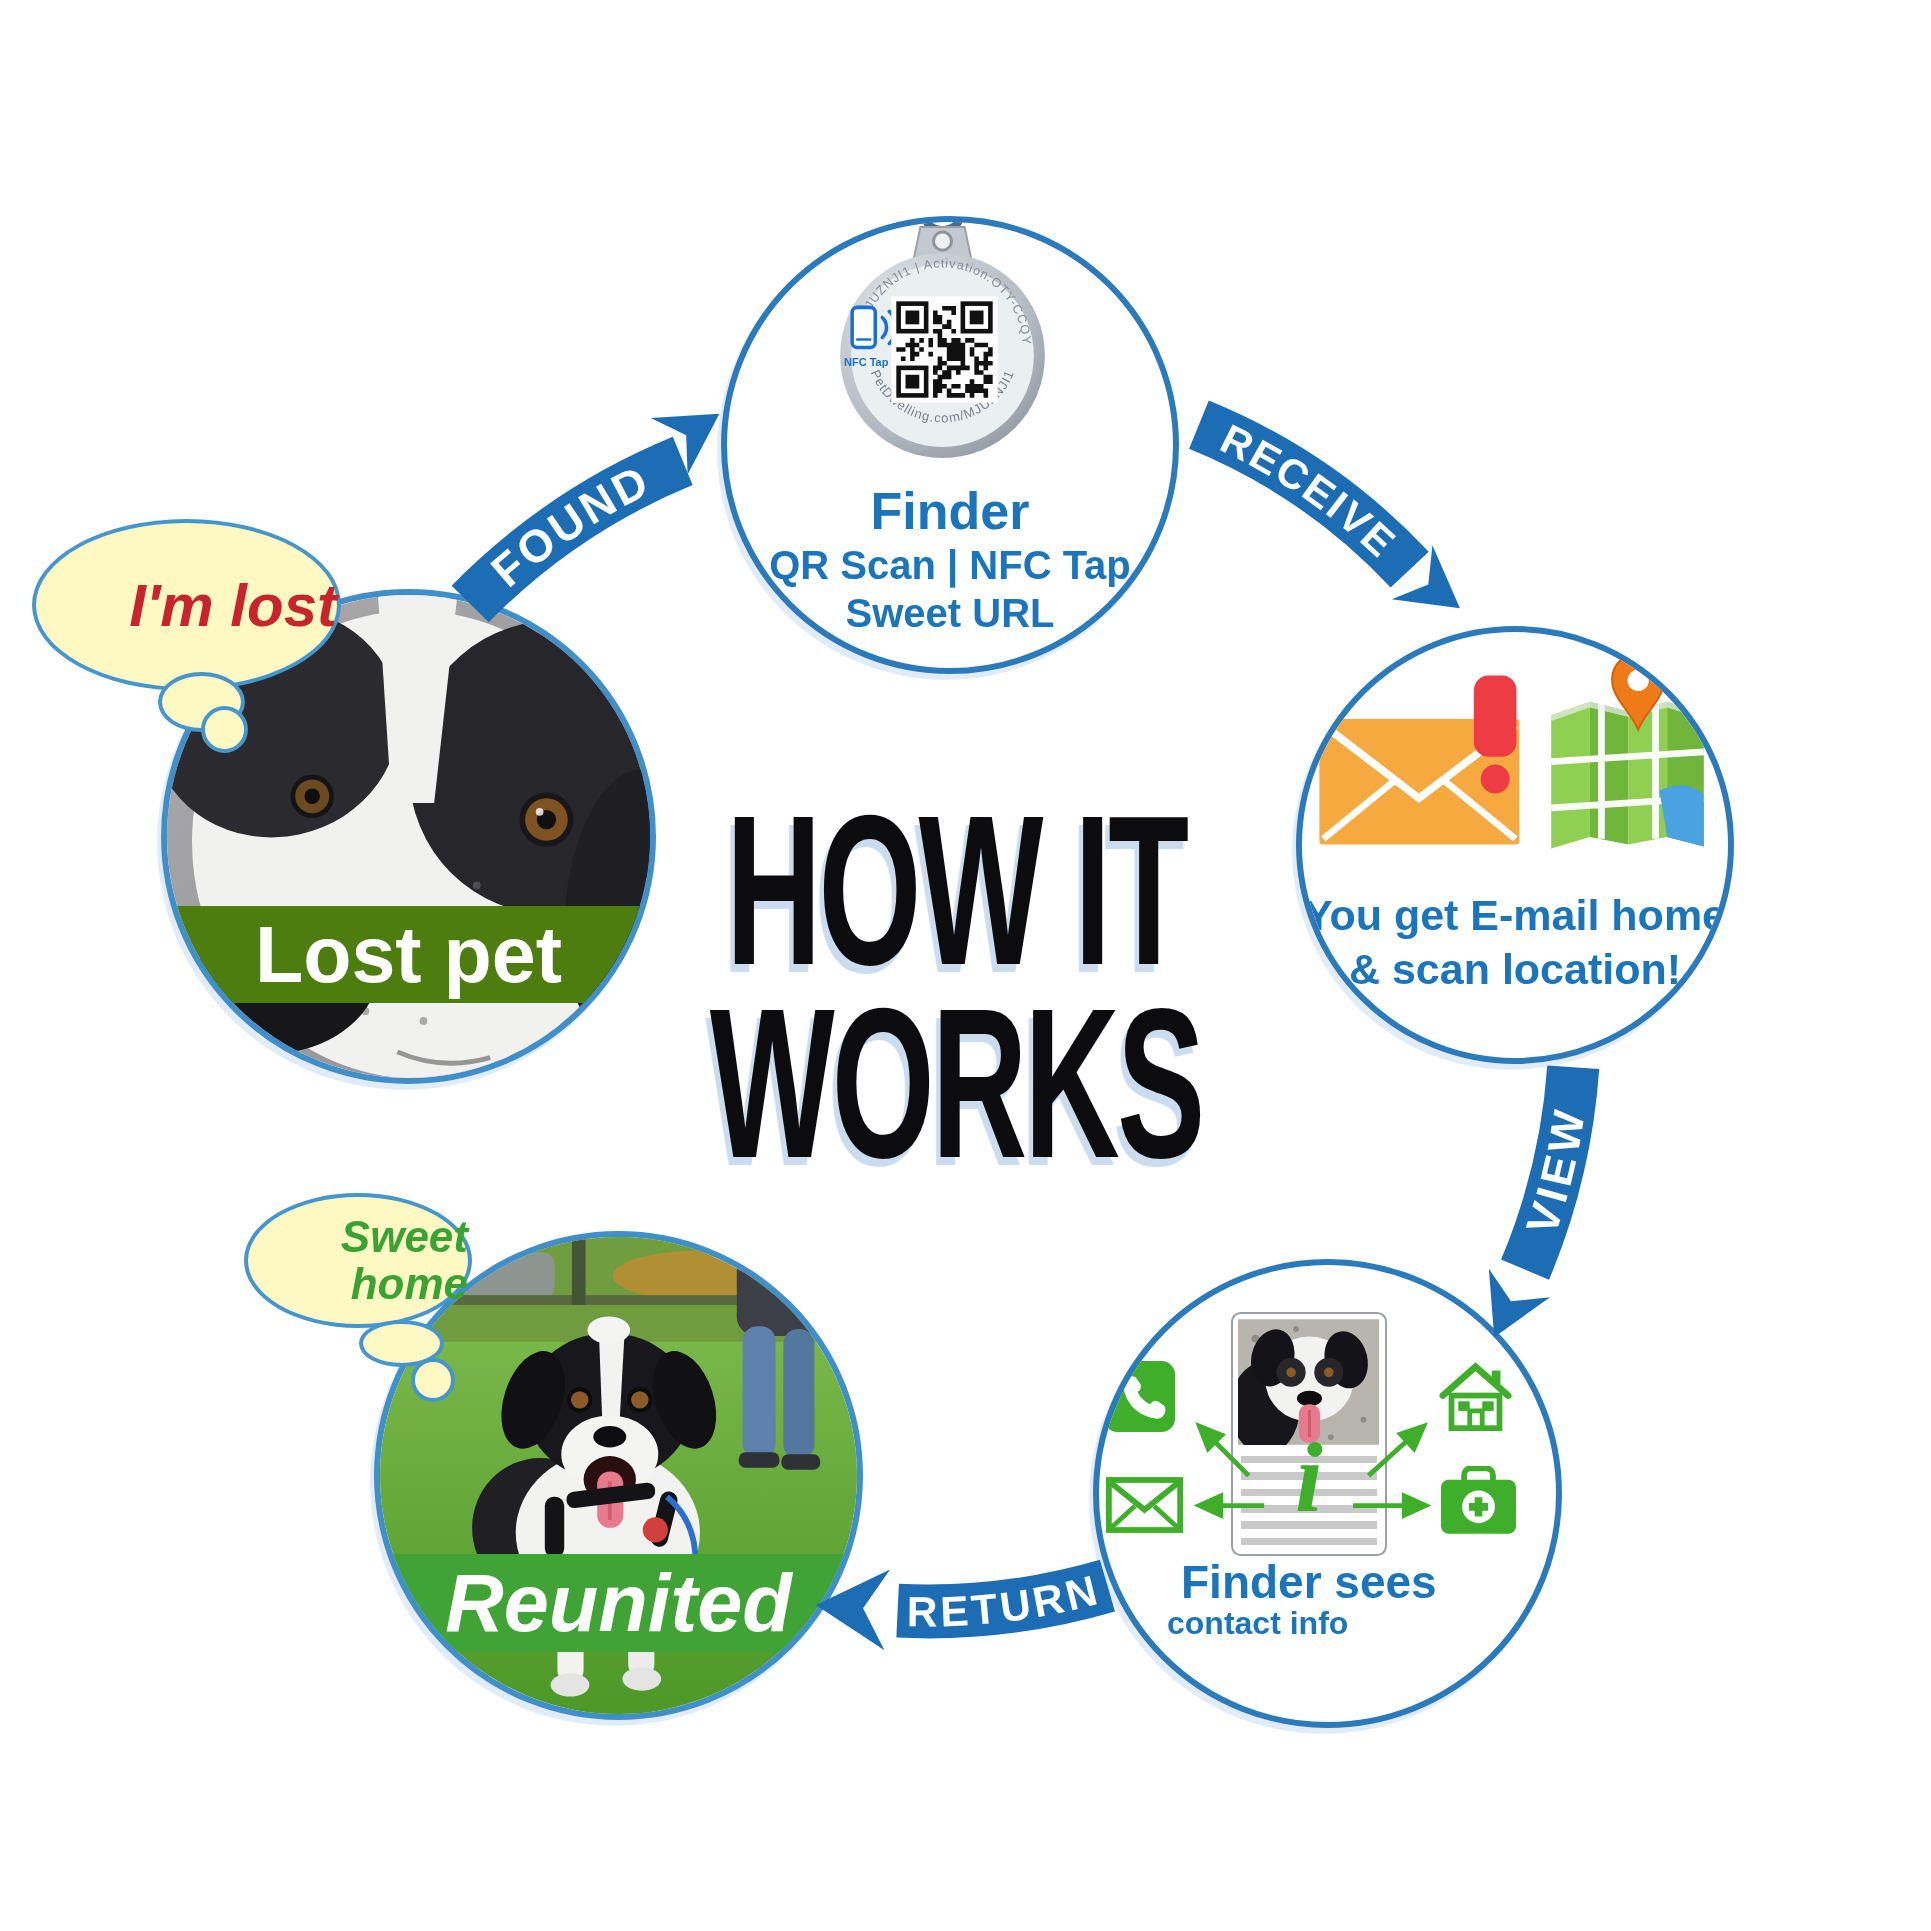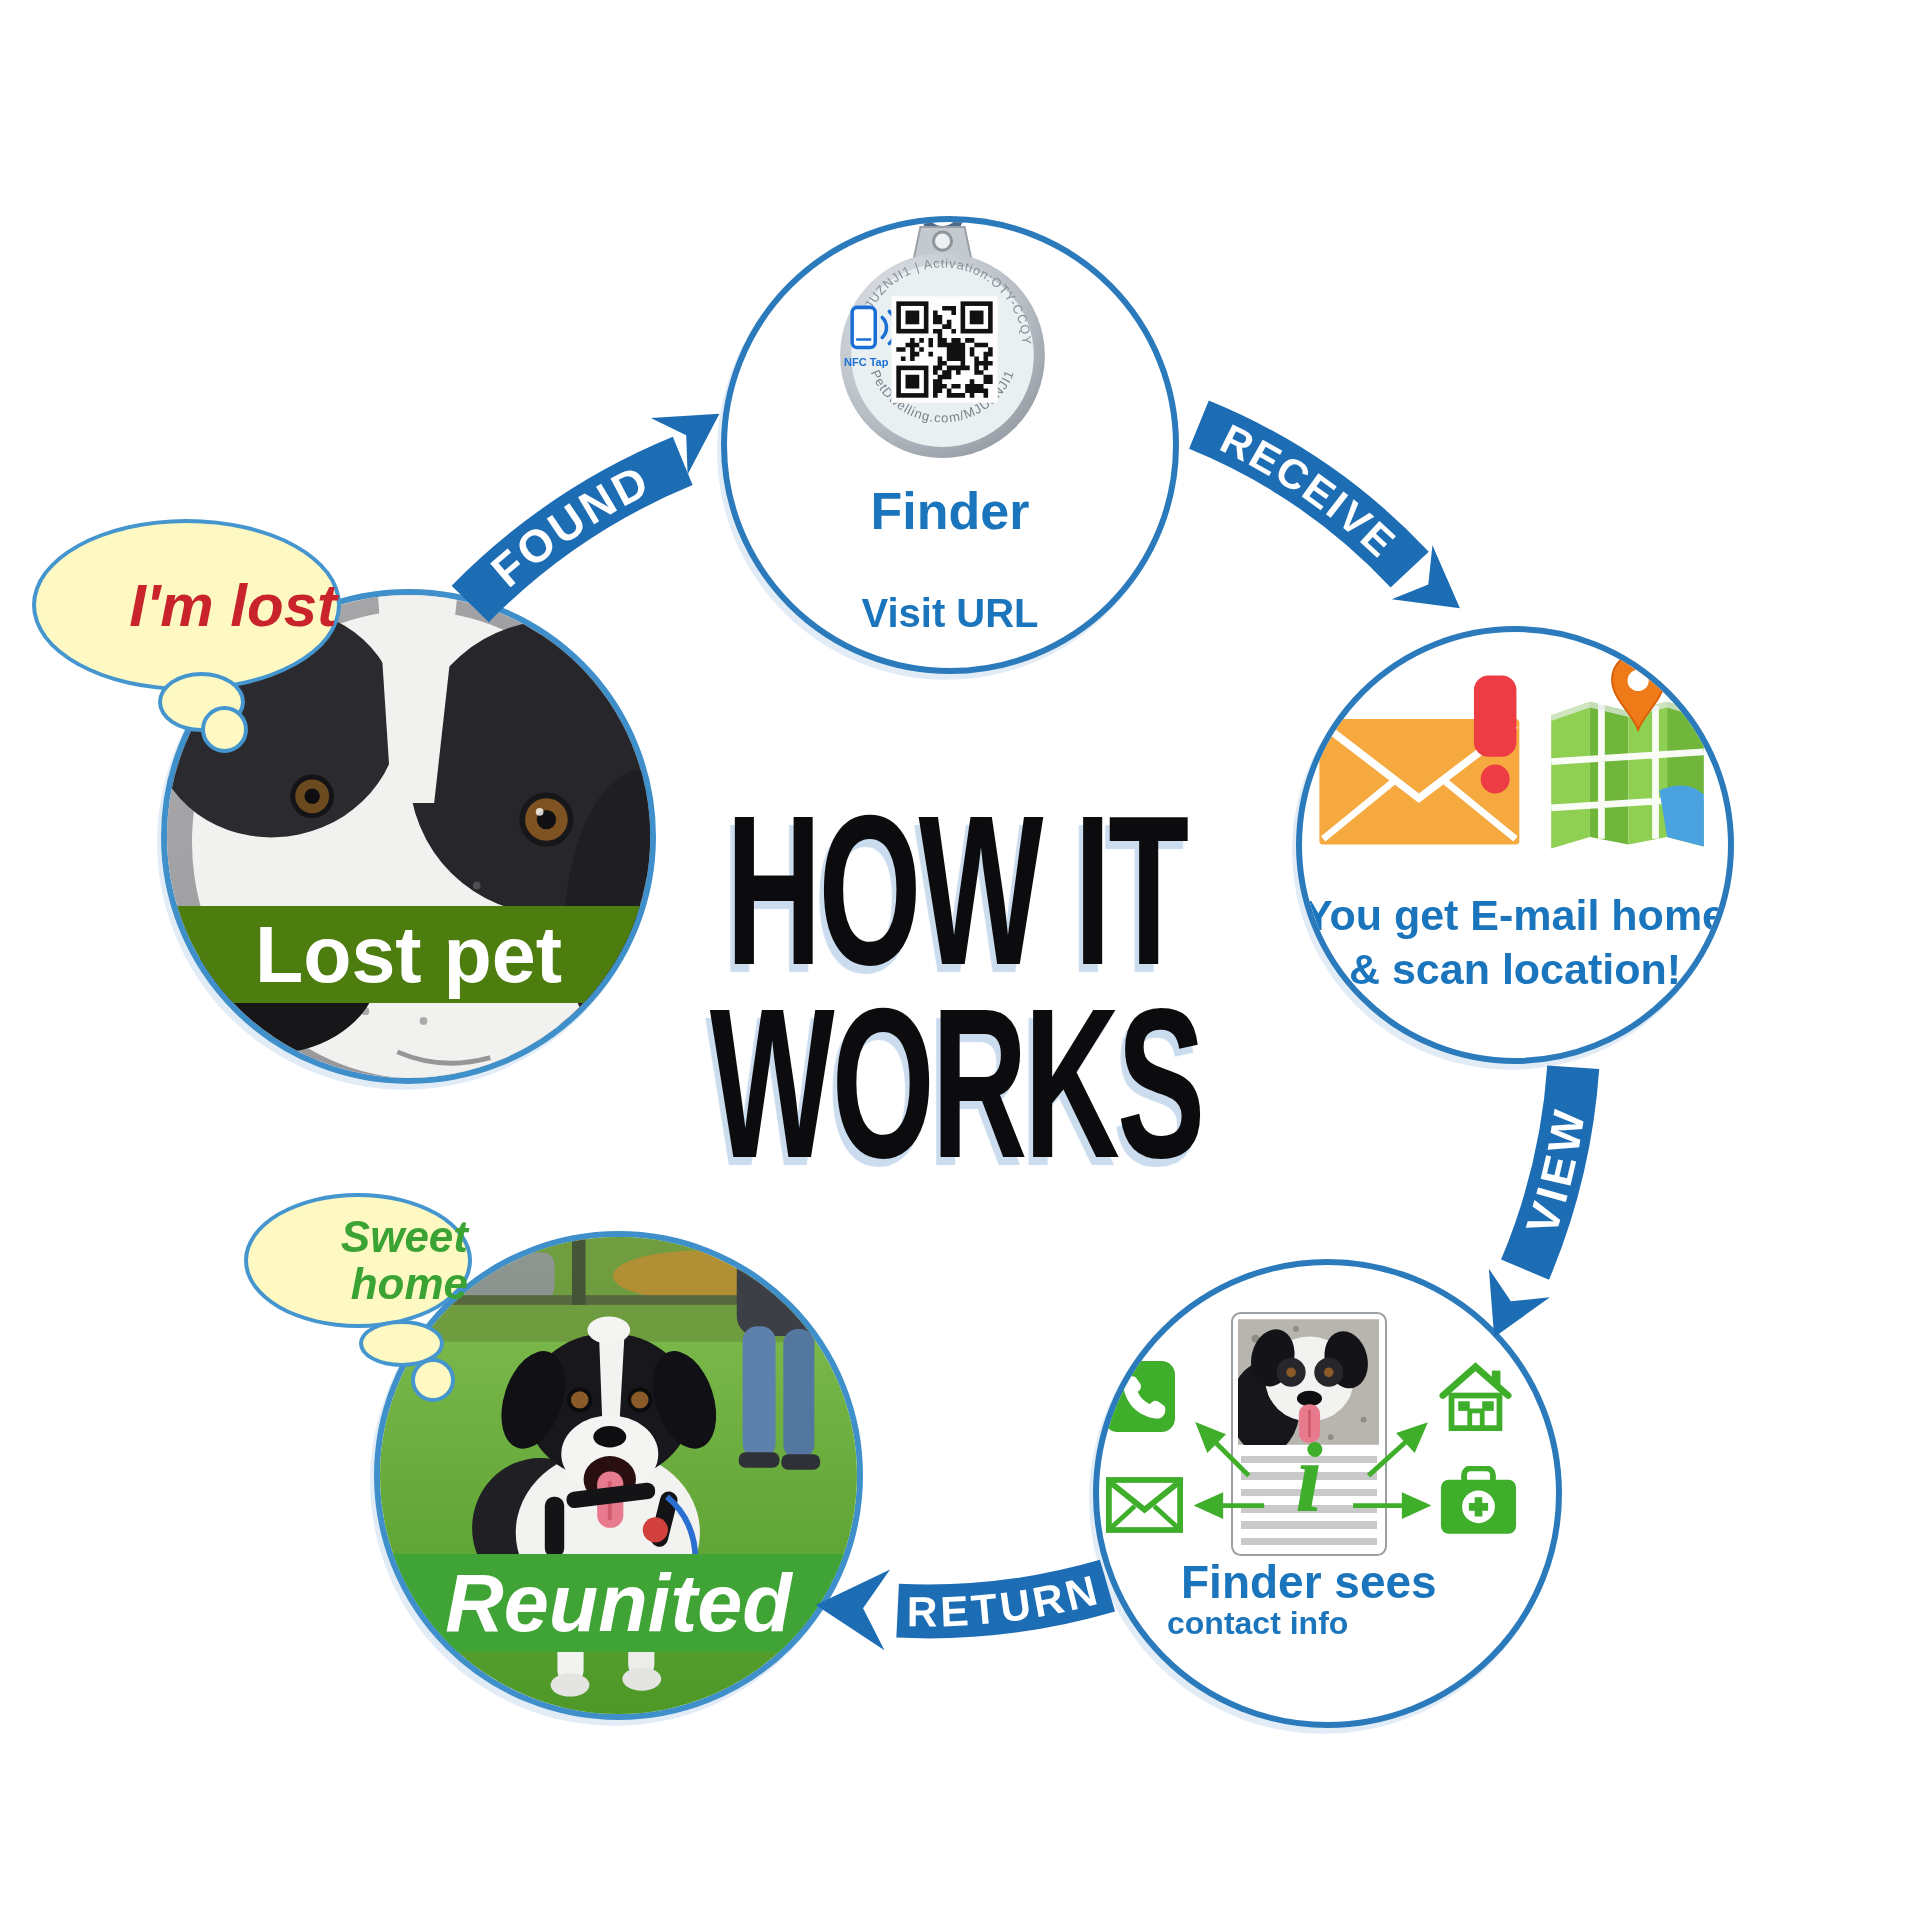--- a/index.html
+++ b/index.html
@@ -216,21 +216,22 @@
           <rect x="64" y="0" width="32" height="32" fill="#111"></rect>
           <rect x="68.57142857142857" y="4.571428571428571" width="22.857142857142854" height="22.857142857142854" fill="#fff"></rect>
           <rect x="73.14285714285714" y="9.142857142857142" width="13.714285714285714" height="13.714285714285714" fill="#111"></rect>
           <rect x="0" y="64" width="32" height="32" fill="#111"></rect>
           <rect x="4.571428571428571" y="68.57142857142857" width="22.857142857142854" height="22.857142857142854" fill="#fff"></rect>
           <rect x="9.142857142857142" y="73.14285714285714" width="13.714285714285714" height="13.714285714285714" fill="#111"></rect>
         </g>
     </g>
   </svg>
   <div class="cap" id="finder-heading">Finder</div>
-  <div class="cap" id="finder-line2">Visit URL</div>
+  <div class="cap" id="finder-line1">QR Scan | NFC Tap</div>
+  <div class="cap" id="finder-line2">Sweet URL</div>
 </div>
 
 <div class="circle" id="email-circle">
   <svg class="abs" style="left:0;top:0;width:425px;height:261px;" viewBox="0 0 440 270">
 
     <g>
       <rect x="18" y="90" width="207" height="130" rx="4" fill="#f5a93f"></rect>
       <path d="M22,96 L121,172 L221,96" fill="none" stroke="#fff" stroke-width="8"></path>
       <path d="M22,214 L98,152 M221,214 L145,152" stroke="#fff" stroke-width="7"></path>
     </g>

